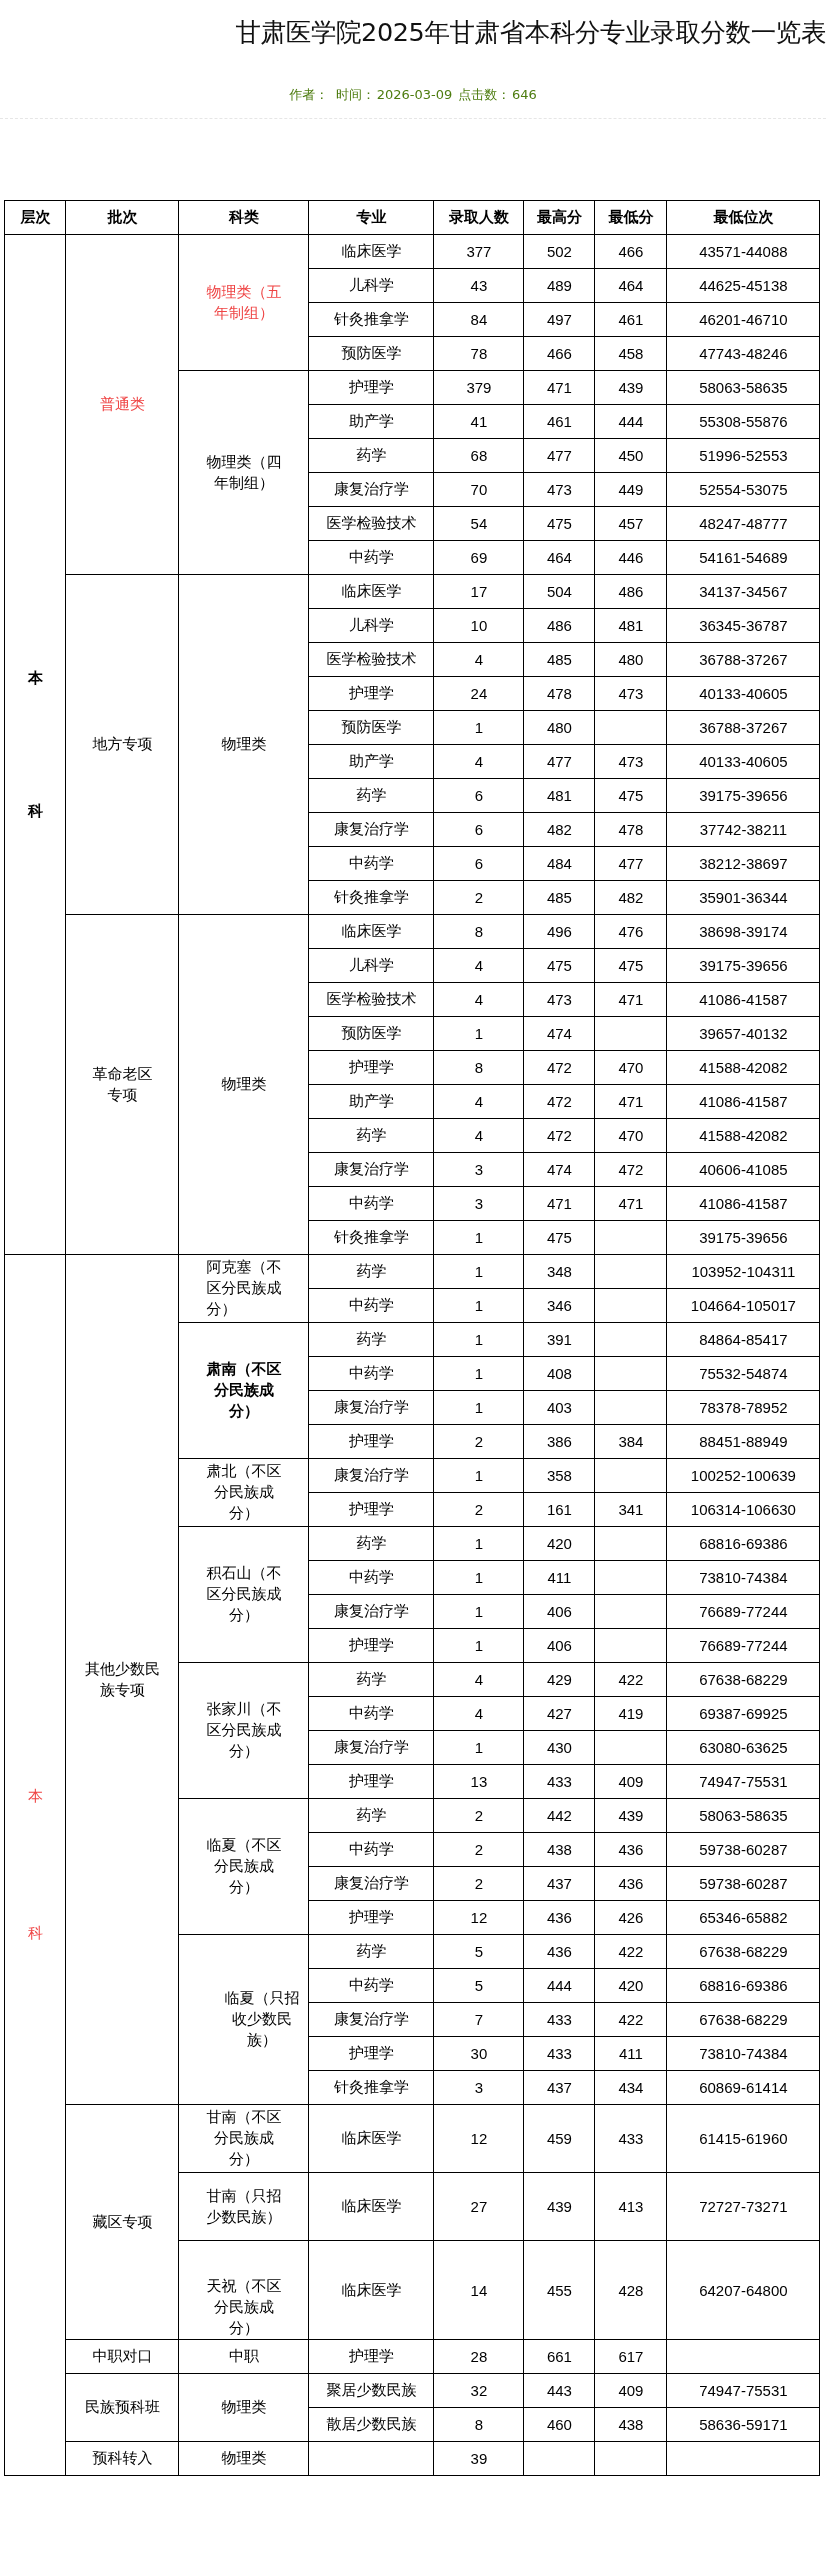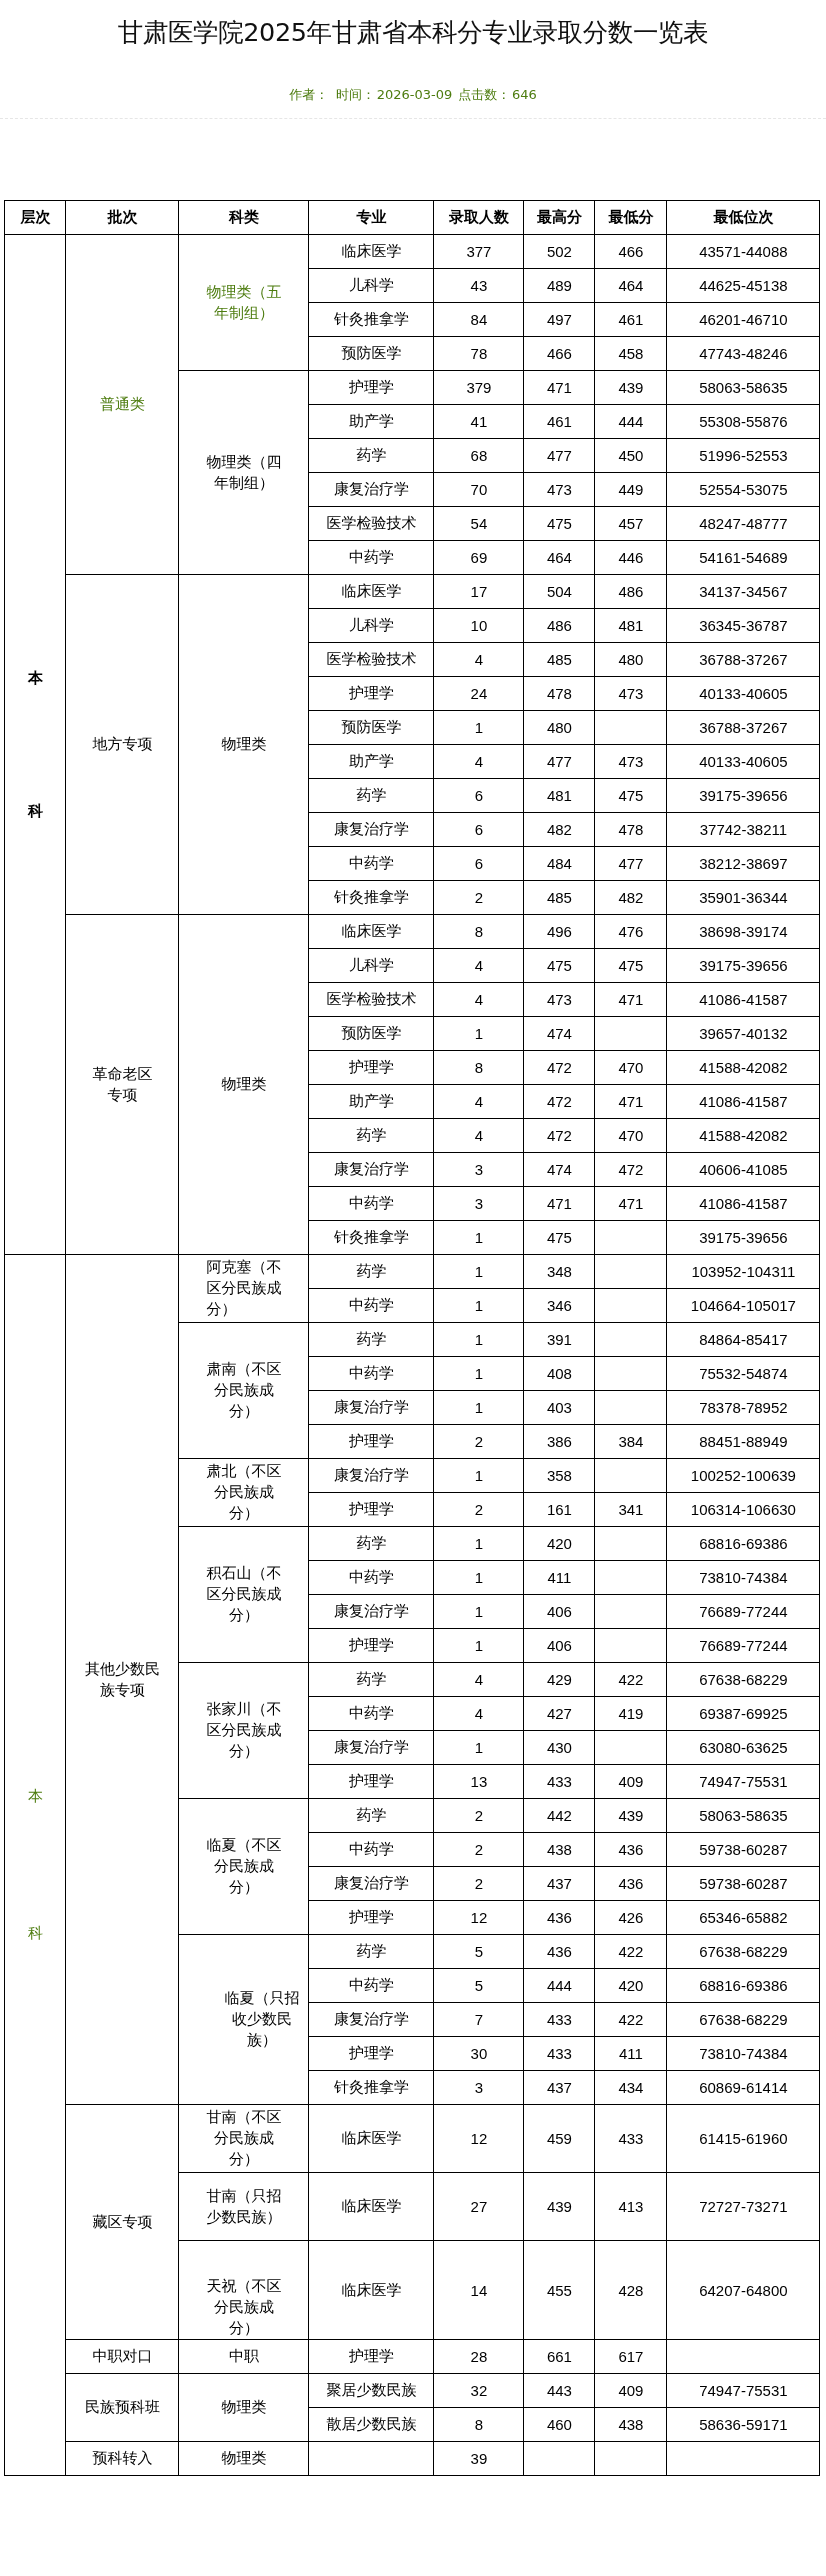--- a/index.html
+++ b/index.html
@@ -1,38 +1,38 @@
 <!DOCTYPE html>
 <html style="font-size:14px"><head>
 <meta charset="utf-8">
 <style>
   html, body { margin: 0; padding: 0; background: #ffffff; }
   body { width: 826px; height: 2576px; position: relative; overflow: hidden;
          font-family: "DejaVu Serif", "Liberation Serif", serif; color: #000; }
-  .title { position: absolute; top: 14px; left: 0; width: 826px; text-align: center;
+  .title { position: absolute; top: 14px; left: 0; width: 826px; text-align: right;
            font-family: "DejaVu Sans", "Liberation Sans", sans-serif;
            font-size: 25.5px; line-height: 37px; color: #111; letter-spacing: -0.4px; }
   .meta { position: absolute; top: 84px; left: 0; width: 826px; text-align: center;
           font-family: "DejaVu Sans", "Liberation Sans", sans-serif;
           font-size: 13px; line-height: 21px; color: #4d7c0f; }
   .meta span { margin: 0 0.9px; }
   .divider { position: absolute; top: 118px; left: 0; width: 826px; height: 0;
              border-top: 0.9px dashed #e6e6e6; }
   table.scores { position: absolute; top: 200px; left: 4.4px; width: 814px;
                  border-collapse: collapse; table-layout: fixed; }
   table.scores td, table.scores th { border: 1.3px solid #000; text-align: center;
                  vertical-align: middle; padding: 0 1.8px; font-size: 15px; font-weight: normal;
                  line-height: 21px; }
   table.scores th { height: 33px; font-weight: bold; }
   table.scores td { height: 33px; }
   td.tall { height: 67px !important; }
   td.num { font-family: "Liberation Sans Narrow", "Liberation Sans", sans-serif; font-weight: bold; font-size: 15px; }
   td.major { font-weight: bold; }
   td.grp { line-height: 33px; font-weight: bold; }
-  td.gray { color: #4d7c0f; font-weight: normal; }
+  td.gray { color: #ef4444; font-weight: normal; }
   td.level { padding: 0; }
   .vtext { display: flex; flex-direction: column; justify-content: space-between; align-items: center; }
   .wrap2 { display: inline-block; width: 6em; text-align: center; }
   .wrap2.l { text-align: left; }
 </style>
 </head>
 <body>
 
 <div class="title">甘肃医学院2025年甘肃省本科分专业录取分数一览表</div>
 <div class="meta">
@@ -305,21 +305,21 @@
         <td class="num">103952-104311</td>
       </tr>
       <tr>
         <td class="major">中药学</td>
         <td class="num">1</td>
         <td class="num">346</td>
         <td class="num"></td>
         <td class="num">104664-105017</td>
       </tr>
       <tr>
-        <td rowspan="4" class="grp w5"><span class="wrap2" style="width: 5em;">肃南（不区分民族成分）</span></td>
+        <td rowspan="4" class="grp w5"><span class="wrap2" style="width: 5em; font-weight: bold;">肃南（不区分民族成分）</span></td>
         <td class="major">药学</td>
         <td class="num">1</td>
         <td class="num">391</td>
         <td class="num"></td>
         <td class="num">84864-85417</td>
       </tr>
       <tr>
         <td class="major">中药学</td>
         <td class="num">1</td>
         <td class="num">408</td>

